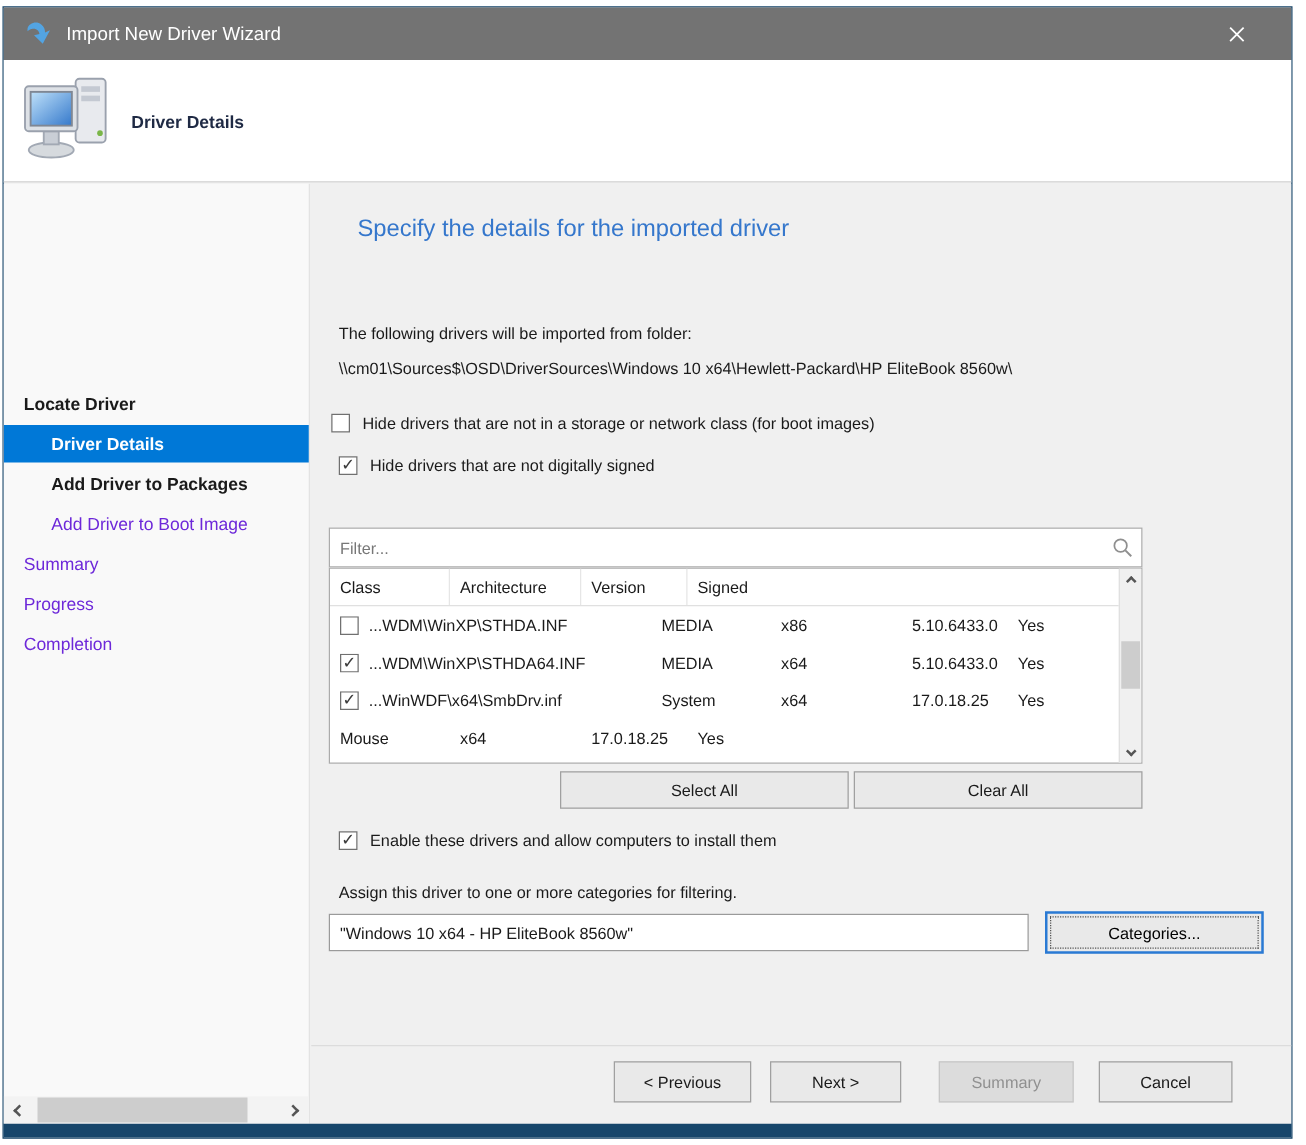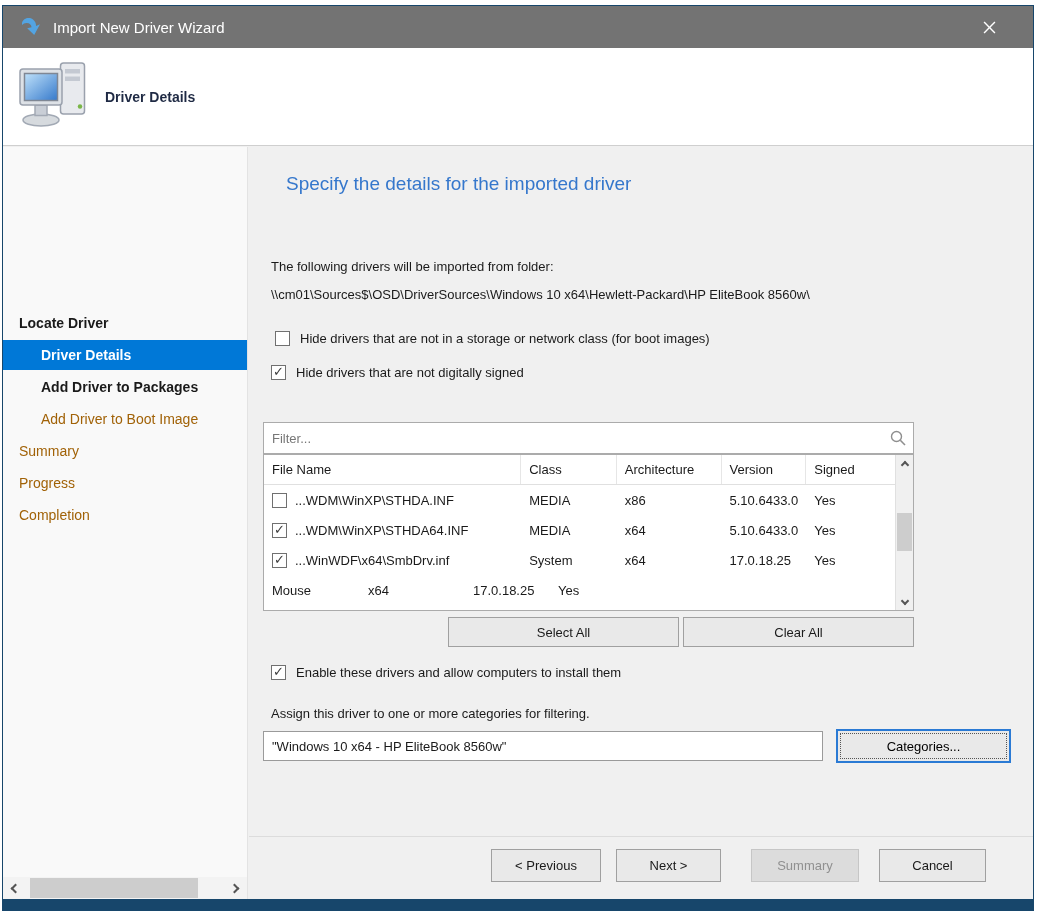--- a/index.html
+++ b/index.html
@@ -24,41 +24,41 @@
                   font-size:14px; font-weight:700; color:#1f2a44; }
 
   
   .sidebar { position:absolute; left:0; top:141px; width:245px; bottom:11px;
              background:#f9f9f9; border-right:1px solid #e3e3e3; overflow:hidden; }
   .nav-item { position:absolute; left:0; width:245px; height:30px; display:flex; align-items:center;
               font-size:14px; white-space:nowrap; padding-left:16px; }
   .nav-item.indent { padding-left:38px; }
   .nav-item.enabled { color:#1a1a1a; font-weight:600; }
   .nav-item.active  { color:#fff; font-weight:600; background:#0078d7; }
-  .nav-item.disabled{ color:#a16207; font-weight:400; }
+  .nav-item.disabled{ color:#6d28d9; font-weight:400; }
 
   .h-scrollbar { position:absolute; left:0; bottom:0; width:245px; height:22px; background:#f3f3f3; }
   .h-thumb { position:absolute; left:27px; top:1px; width:168px; height:20px; background:#cdcdcd; }
   .h-arrow { position:absolute; top:0; width:24px; height:22px; display:flex; align-items:center; justify-content:center; }
   .h-arrow.left { left:0; } .h-arrow.right { right:2px; }
 
   .chev { display:inline-block; width:7px; height:7px; border-left:2px solid #555; border-bottom:2px solid #555; }
   .chev-left  { transform:rotate(45deg); }
   .chev-right { transform:rotate(225deg); }
   .chev-up    { transform:rotate(135deg); width:6px; height:6px; border-width:2px; }
   .chev-down  { transform:rotate(-45deg); width:6px; height:6px; border-width:2px; }
 
   
   .content { position:absolute; left:246px; top:141px; right:0; bottom:11px; background:#f0f0f0; font-size:13px; color:#1a1a1a; }
   .heading { position:absolute; left:37px; top:26px; font-size:19px; font-weight:400; color:#3577cc; }
   .intro   { position:absolute; left:22px; top:112px; }
   .path    { position:absolute; left:22px; top:140px; white-space:nowrap; }
 
   .cb-row { position:absolute; display:flex; align-items:center; gap:10px; height:18px; }
-  .cb-row.r1 { left:26px; top:182px; }
+  .cb-row.r1 { left:16px; top:182px; }
   .cb-row.r2 { left:22px; top:216px;justify-content:flex-end; }
   .cb-row.r3 { left:22px; top:516px; }
   .cb { width:15px; height:15px; min-width:15px; border:1px solid #707070; background:#fff; position:relative; display:inline-block; }
   .cb.checked::after { content:"✓"; position:absolute; left:1px; top:-2px; font-size:13px; font-weight:700; color:#3c3c3c; }
 
   .filter-wrap { position:absolute; left:14px; top:275px; width:651px; height:32px; }
   .filter-input { width:100%; height:100%; border:1px solid #ababab; background:#fff; padding:0 30px 0 8px;
                   font-family:inherit; font-size:13px; color:#333; }
   .filter-input::placeholder { color:#777; opacity:1; }
   .search-icon { position:absolute; right:7px; top:7px; }
@@ -183,21 +183,20 @@
           <svg width="18" height="18" viewBox="0 0 18 18">
             <circle cx="7.5" cy="7.5" r="5" fill="none" stroke="#8f8f8f" stroke-width="1.4"></circle>
             <line x1="11.3" y1="11.3" x2="16" y2="16" stroke="#8f8f8f" stroke-width="1.6"></line>
           </svg>
         </span>
       </div>
 
       <div class="drv-table">
         <div class="t-grid">
           <div class="t-header">
-            <div class="t-hcell c-file">File Name</div>
             <div class="t-hcell c-class">Class</div>
             <div class="t-hcell c-arch">Architecture</div>
             <div class="t-hcell c-ver">Version</div>
             <div class="t-hcell c-sig">Signed</div>
           </div>
 
           <div class="t-row">
             <div class="t-cell c-file">
               <span class="cb"></span>
               <span>...WDM\WinXP\STHDA.INF</span>

